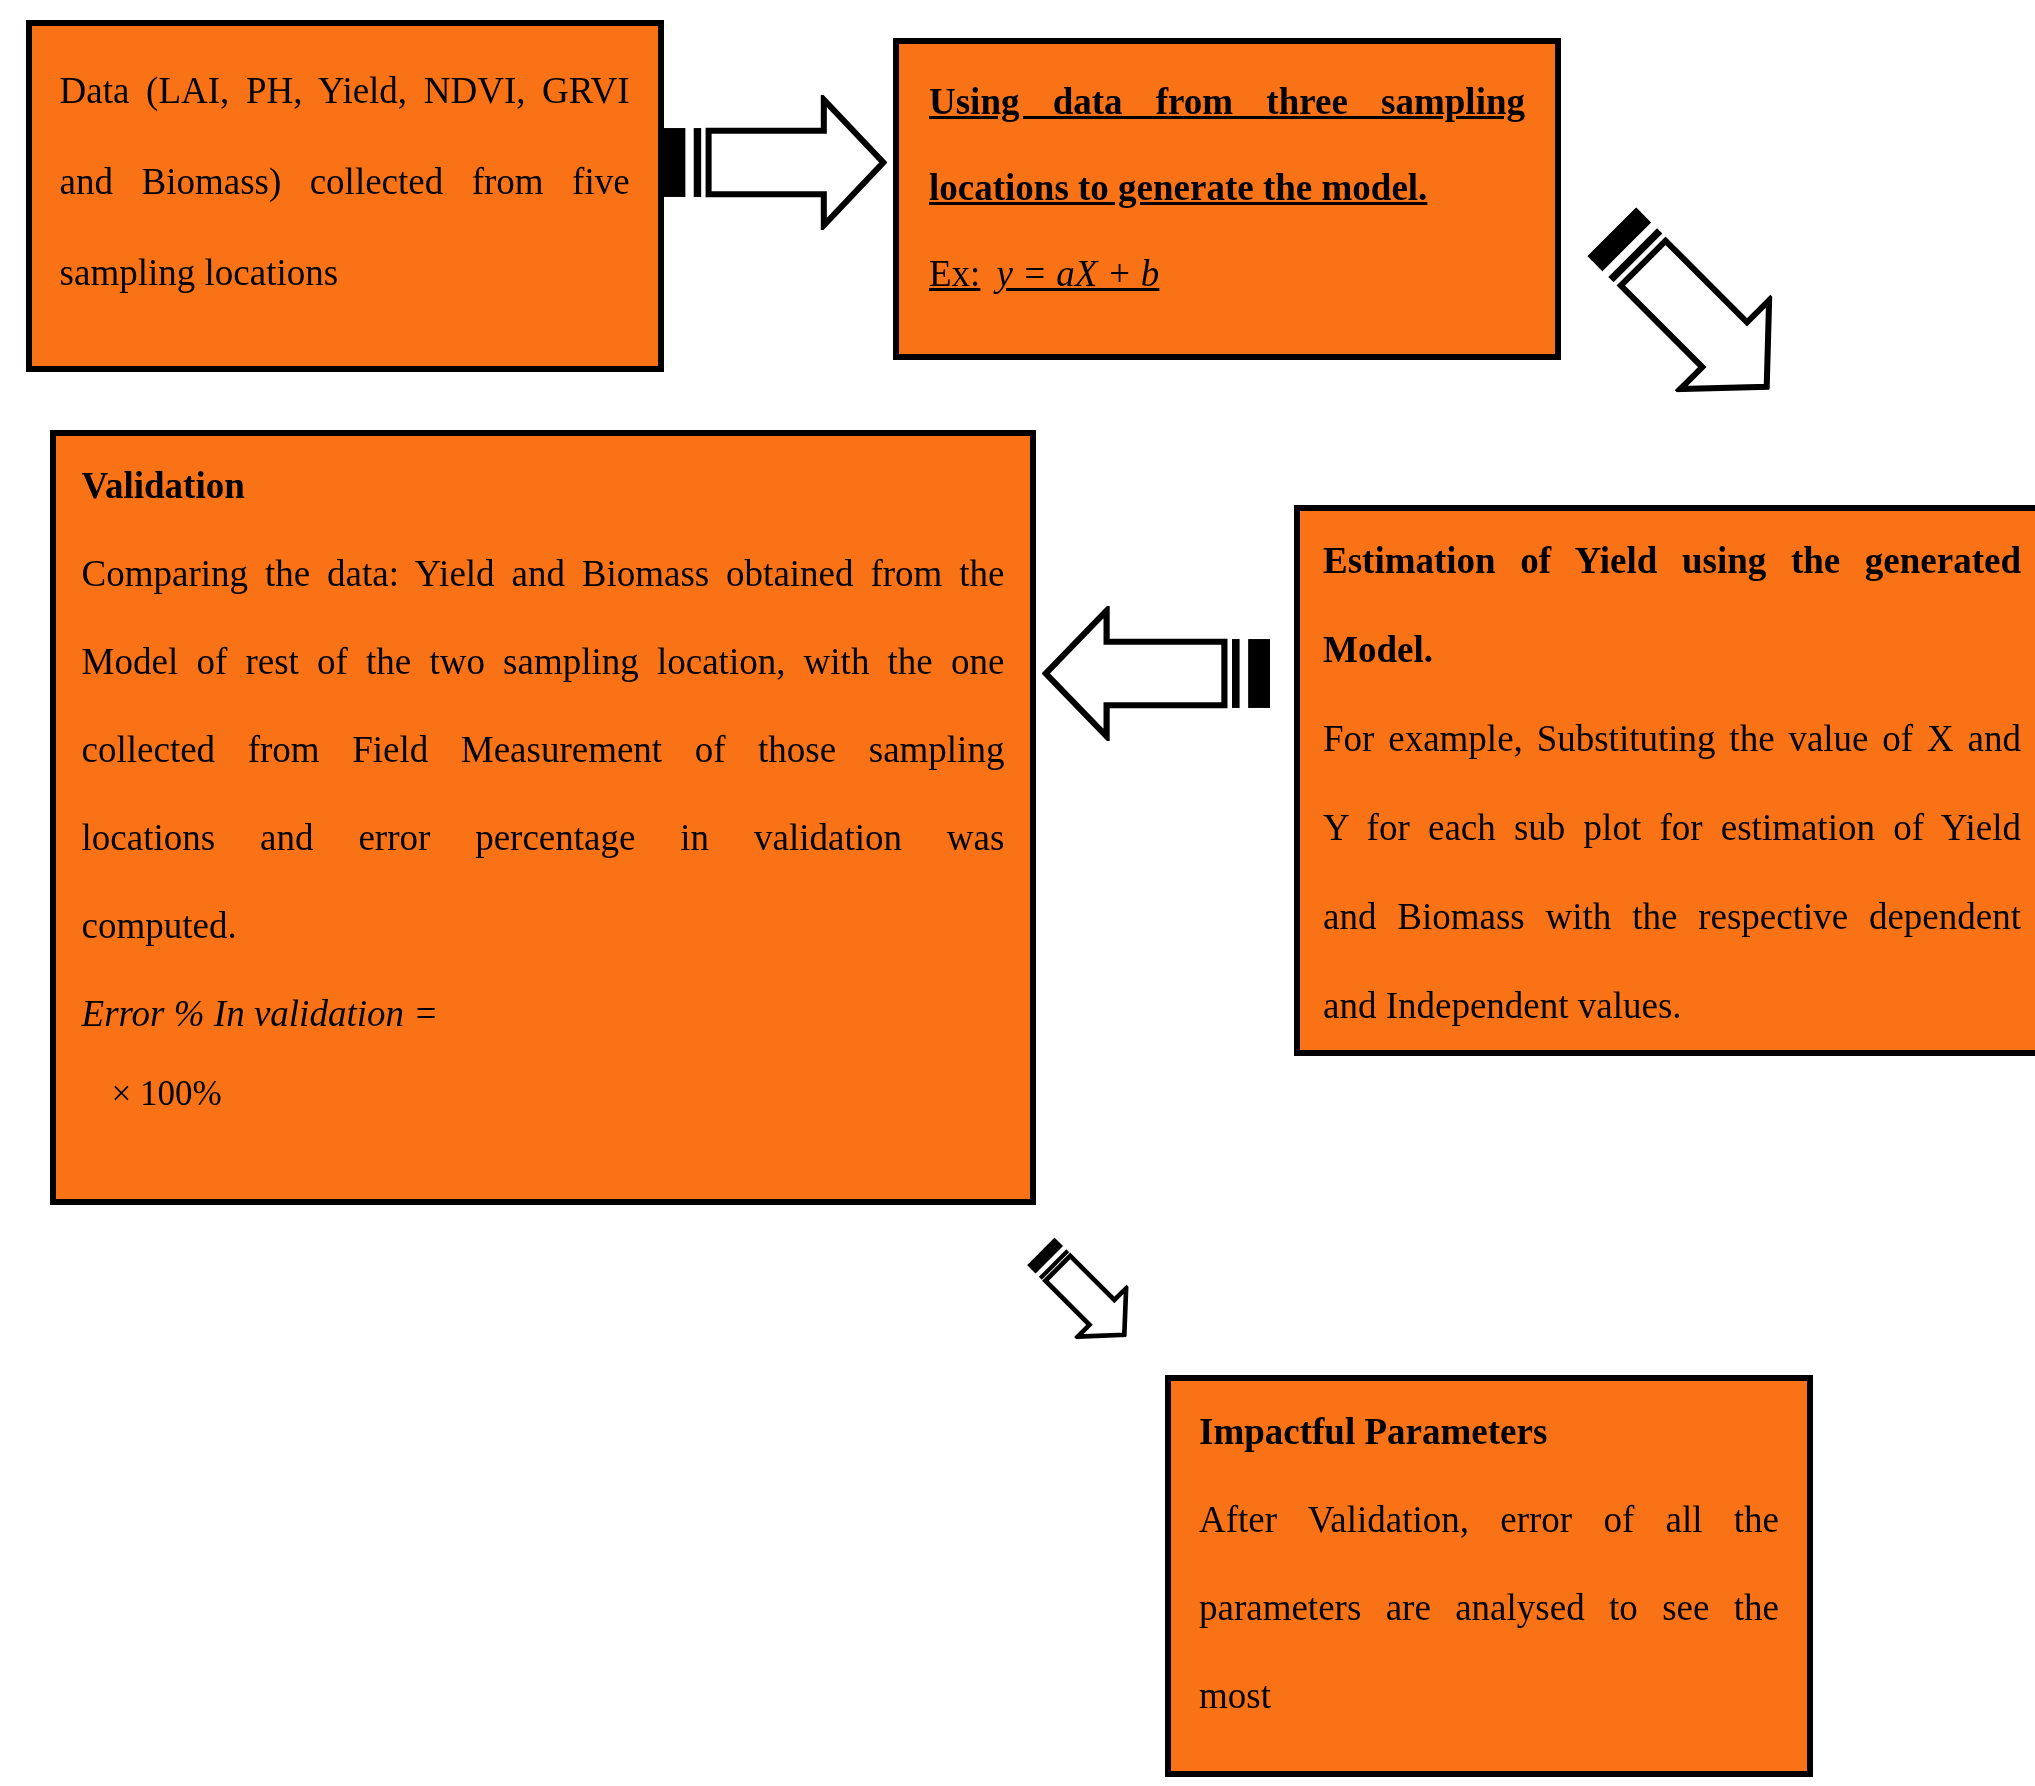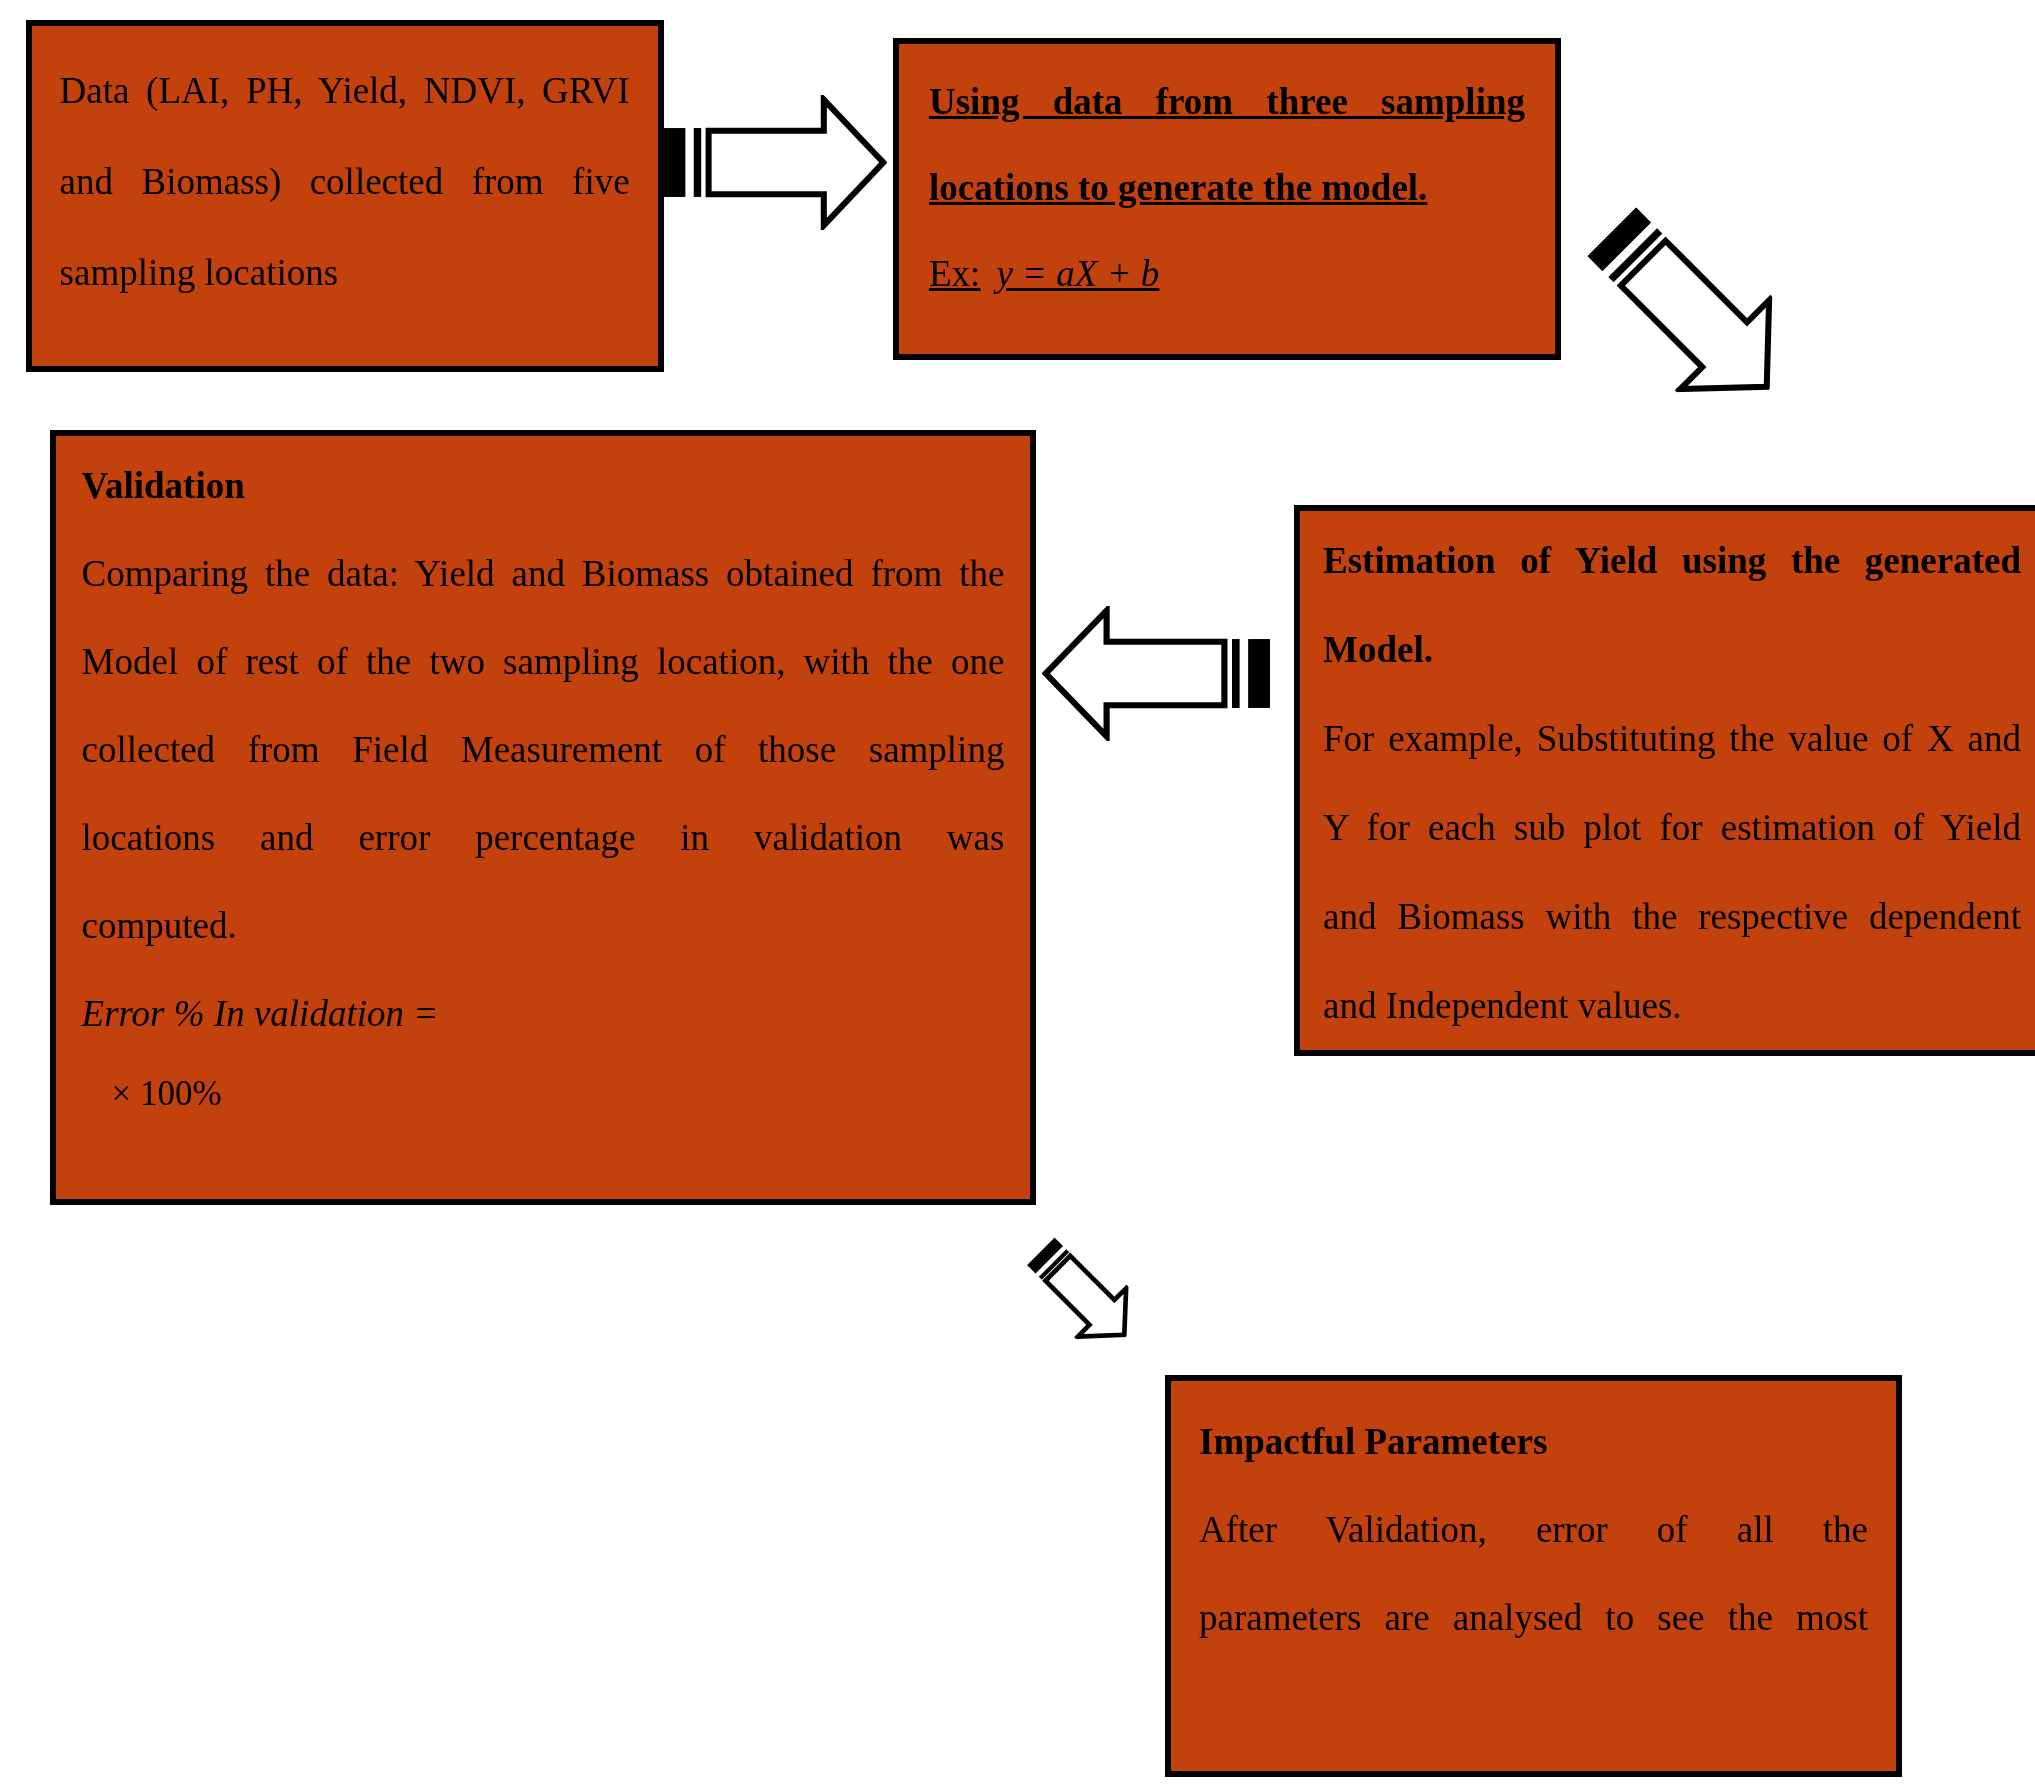--- a/index.html
+++ b/index.html
@@ -1,19 +1,19 @@
 <!DOCTYPE html>
 <html style="font-size:7.4px"><head>
 <meta charset="utf-8">
 <title>Flow Diagram</title>
 <style>
   html,body{margin:0;padding:0;background:#ffffff;}
   #canvas{position:relative;width:2035px;height:1787px;background:#ffffff;overflow:hidden;
           font-family:"Liberation Serif","DejaVu Serif",serif;color:#000;}
-  .box{position:absolute;border:6px solid #000;background:#c2410c;box-sizing:border-box;}
+  .box{position:absolute;border:6px solid #000;background:#f97316;box-sizing:border-box;}
   .ln{text-align:justify;text-align-last:justify;white-space:normal;}
   .ln.last{text-align:left;text-align-last:left;}
   .b{font-weight:bold;}
   .i{font-style:italic;}
   
   #box1{left:25.6px;top:20px;width:638px;height:352px;padding:18.6px 28px;font-size:37px;}
   #box1 .ln{height:91px;line-height:91px;}
   
   #box2{left:893px;top:38px;width:668px;height:322px;padding:15.4px 30px;font-size:37px;text-decoration:underline;}
   #box2 .ln{height:86px;line-height:86px;}
@@ -24,21 +24,21 @@
   .fracwrap{display:flex;align-items:center;margin-top:16.7px;}
   .frac{display:inline-block;text-align:center;}
   .num,.den{font-style:italic;font-size:27px;line-height:38px;}
   .num{border-bottom:2.8px solid #000;padding:0 4.7px 3.7px 4.7px;}
   .den{padding-top:2.8px;}
   .mult{font-size:35px;margin-left:30px;white-space:nowrap;}
   
   #box4{left:1294px;top:505px;width:756px;height:551px;padding:4.7px 23px;font-size:37px;}
   #box4 .ln{height:89px;line-height:89px;}
   
-  #box5{left:1165px;top:1375px;width:737px;height:402px;padding:17px 28px;font-size:37px;}
+  #box5{left:1165px;top:1375px;width:648px;height:402px;padding:7px 28px;font-size:37px;}
   #box5 .ln{height:88px;line-height:88px;}
   
   .arrow{position:absolute;}
   .arrow svg{display:block;width:100%;height:100%;}
   #arrow2{transform:rotate(45deg);}
   #arrow4{transform:rotate(45deg);}
 </style>
 </head>
 <body>
 

